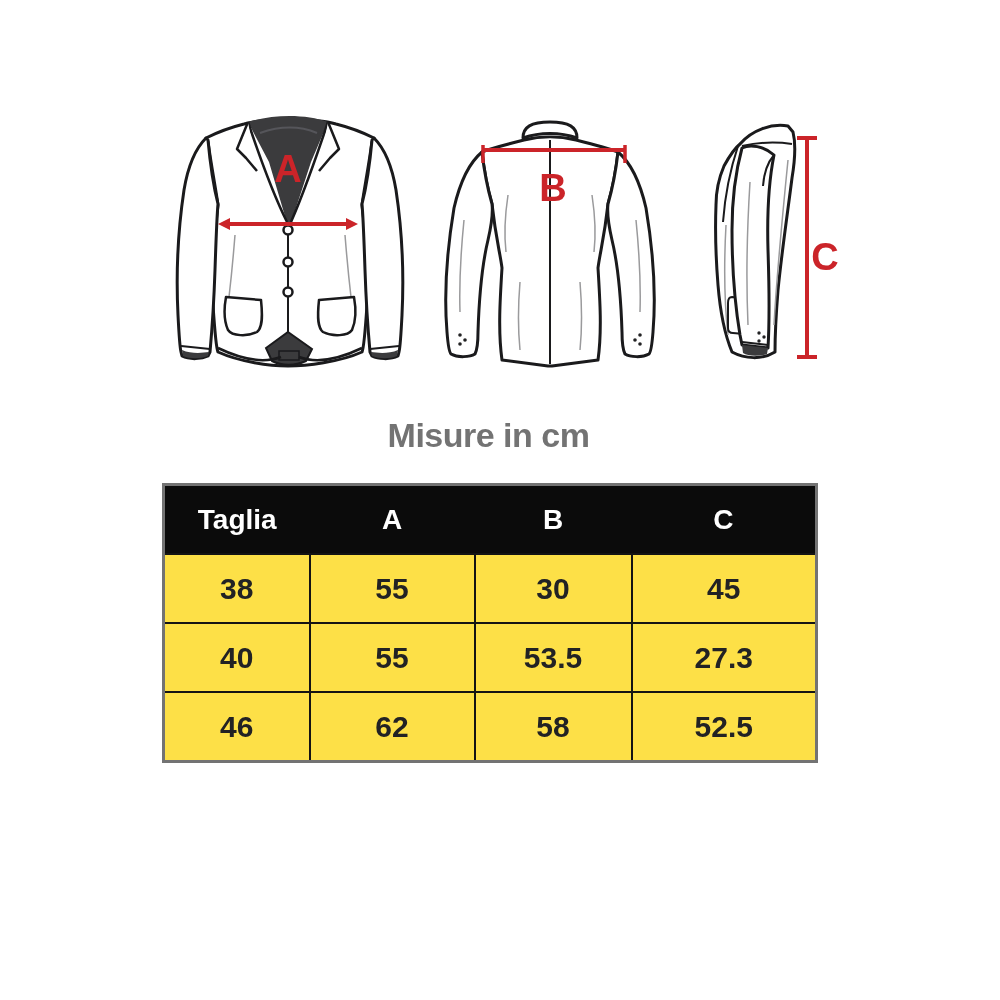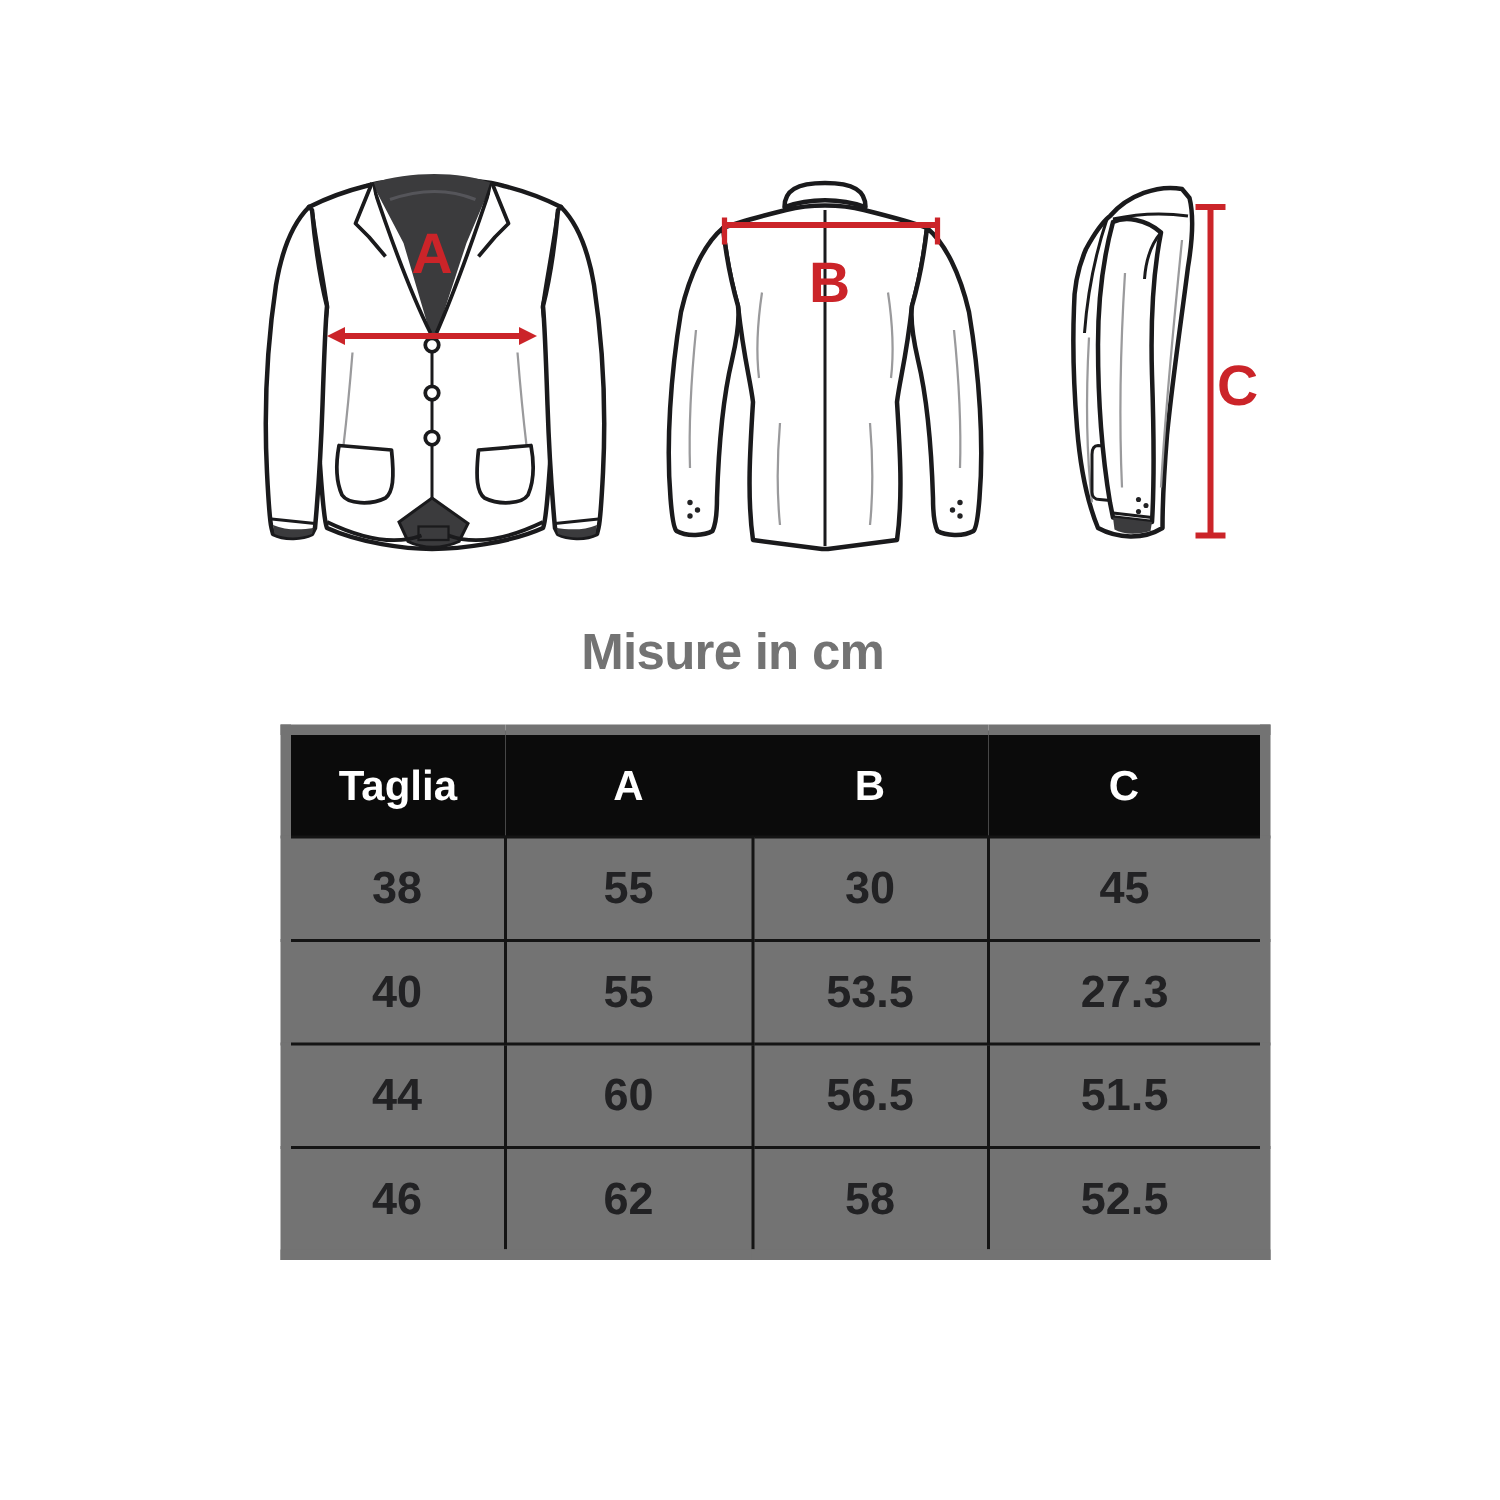--- a/index.html
+++ b/index.html
@@ -20,35 +20,34 @@
   }
   .title{
     position:absolute;left:162px;top:398px;width:653px;
     text-align:center;font-size:34px;font-weight:700;color:#737373;
     letter-spacing:-0.5px;
     margin-top:18px;
   }
   table.size-table{
     position:absolute;left:162px;top:483px;width:653px;
     border-collapse:collapse;table-layout:fixed;
-    border:7px solid #737373;
+    border:3px solid #737373;
     font-family:"Liberation Sans","DejaVu Sans",sans-serif;
-    margin-left:25px;
   }
   table.size-table col.c1{width:146px;}
   table.size-table col.c2{width:165px;}
   table.size-table col.c3{width:157px;}
   table.size-table col.c4{width:185px;}
   table.size-table th{
     background:#0b0b0b;color:#ffffff;height:65px;
     font-size:28px;font-weight:700;border:0;text-align:center;
   }
   table.size-table td{
     border:2px solid #141414;height:65px;text-align:center;
-    font-size:30px;font-weight:700;color:#222224;background:#737373;
+    font-size:30px;font-weight:700;color:#222224;background:#fde047;
   }
 </style>
 </head>
 <body>
 
 <div class="canvas">
 
   <div class="view view-front">
     <svg viewBox="0 0 260 280">
 
@@ -189,26 +188,20 @@
         <td>30</td>
         <td>45</td>
       </tr>
       <tr>
         <td>40</td>
         <td>55</td>
         <td>53.5</td>
         <td>27.3</td>
       </tr>
       <tr>
-        <td>44</td>
-        <td>60</td>
-        <td>56.5</td>
-        <td>51.5</td>
-      </tr>
-      <tr>
         <td>46</td>
         <td>62</td>
         <td>58</td>
         <td>52.5</td>
       </tr>
     </tbody>
   </table>
 
 </div>
 

